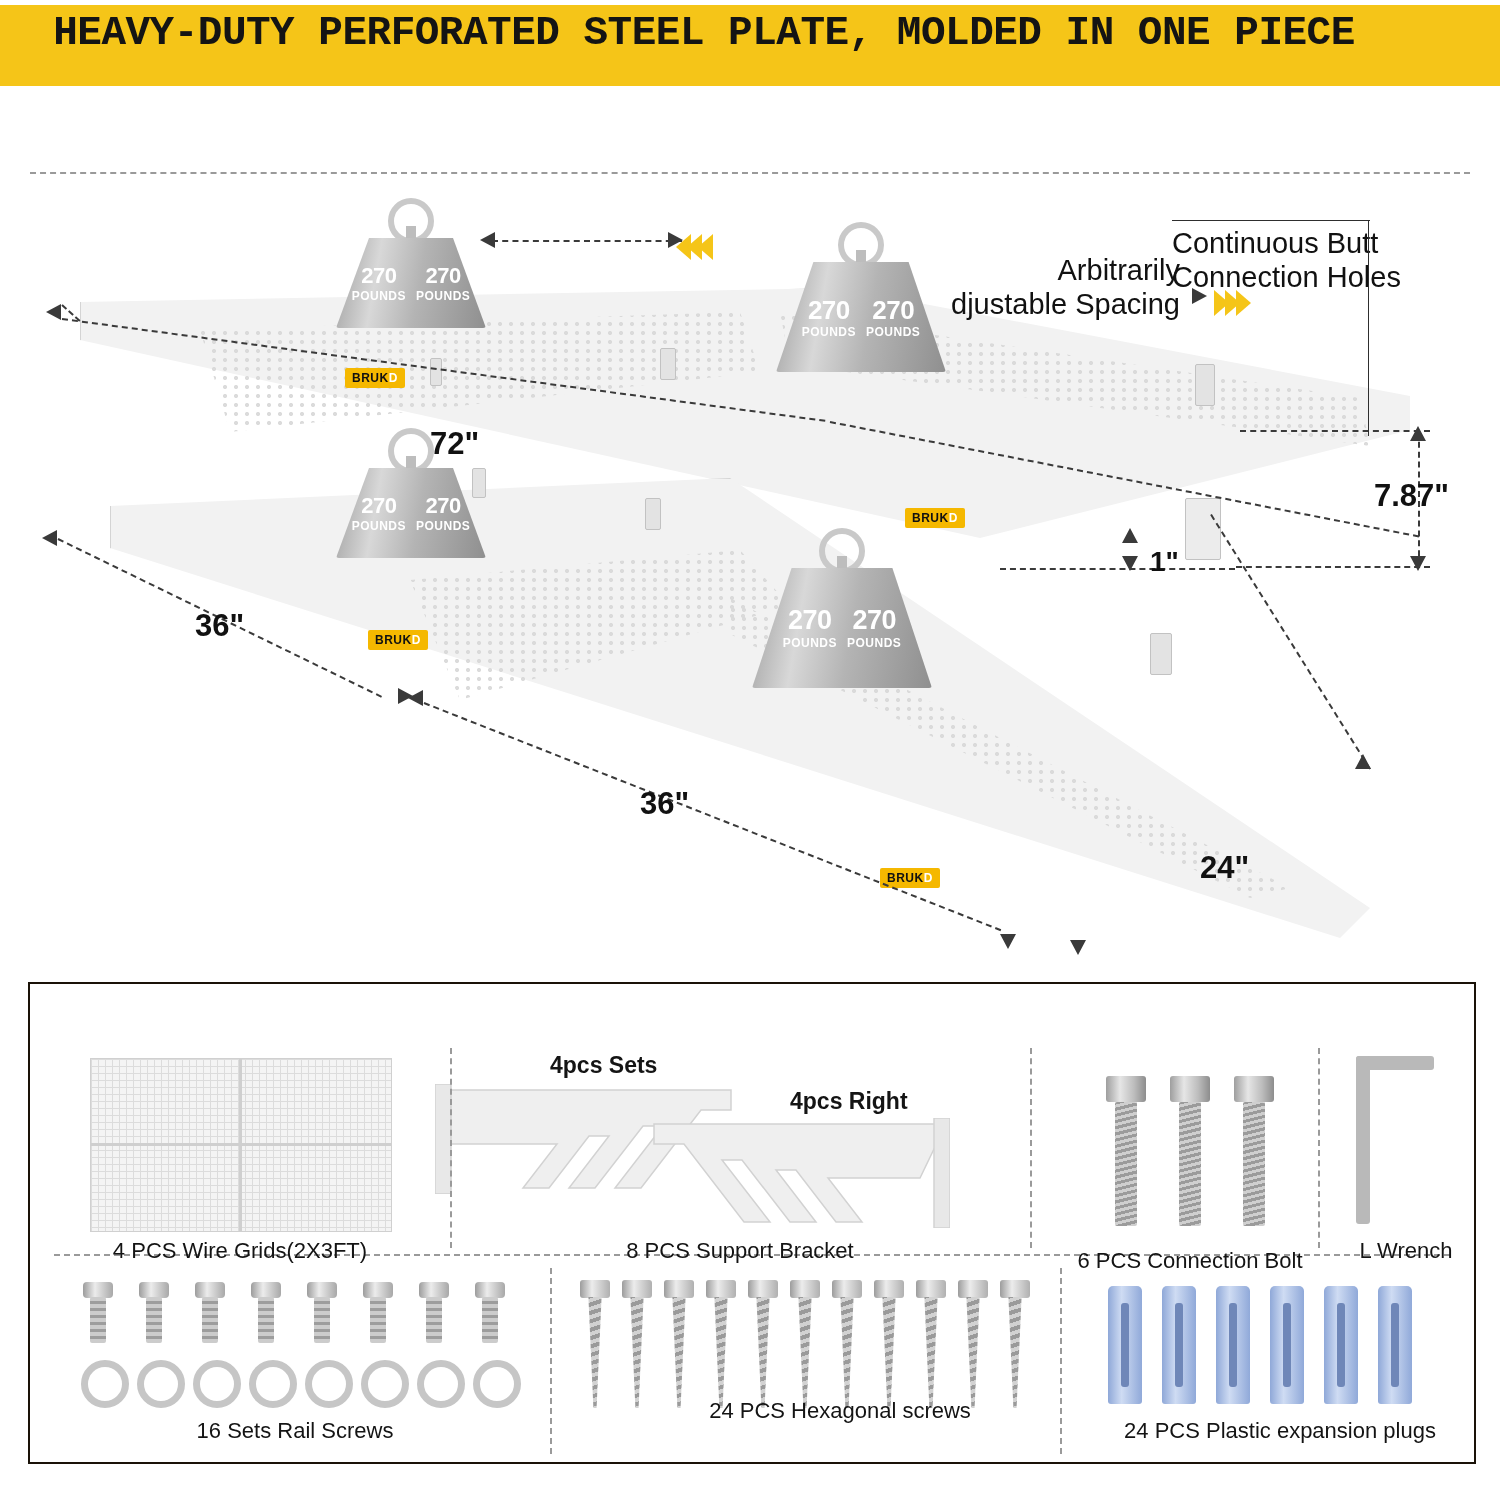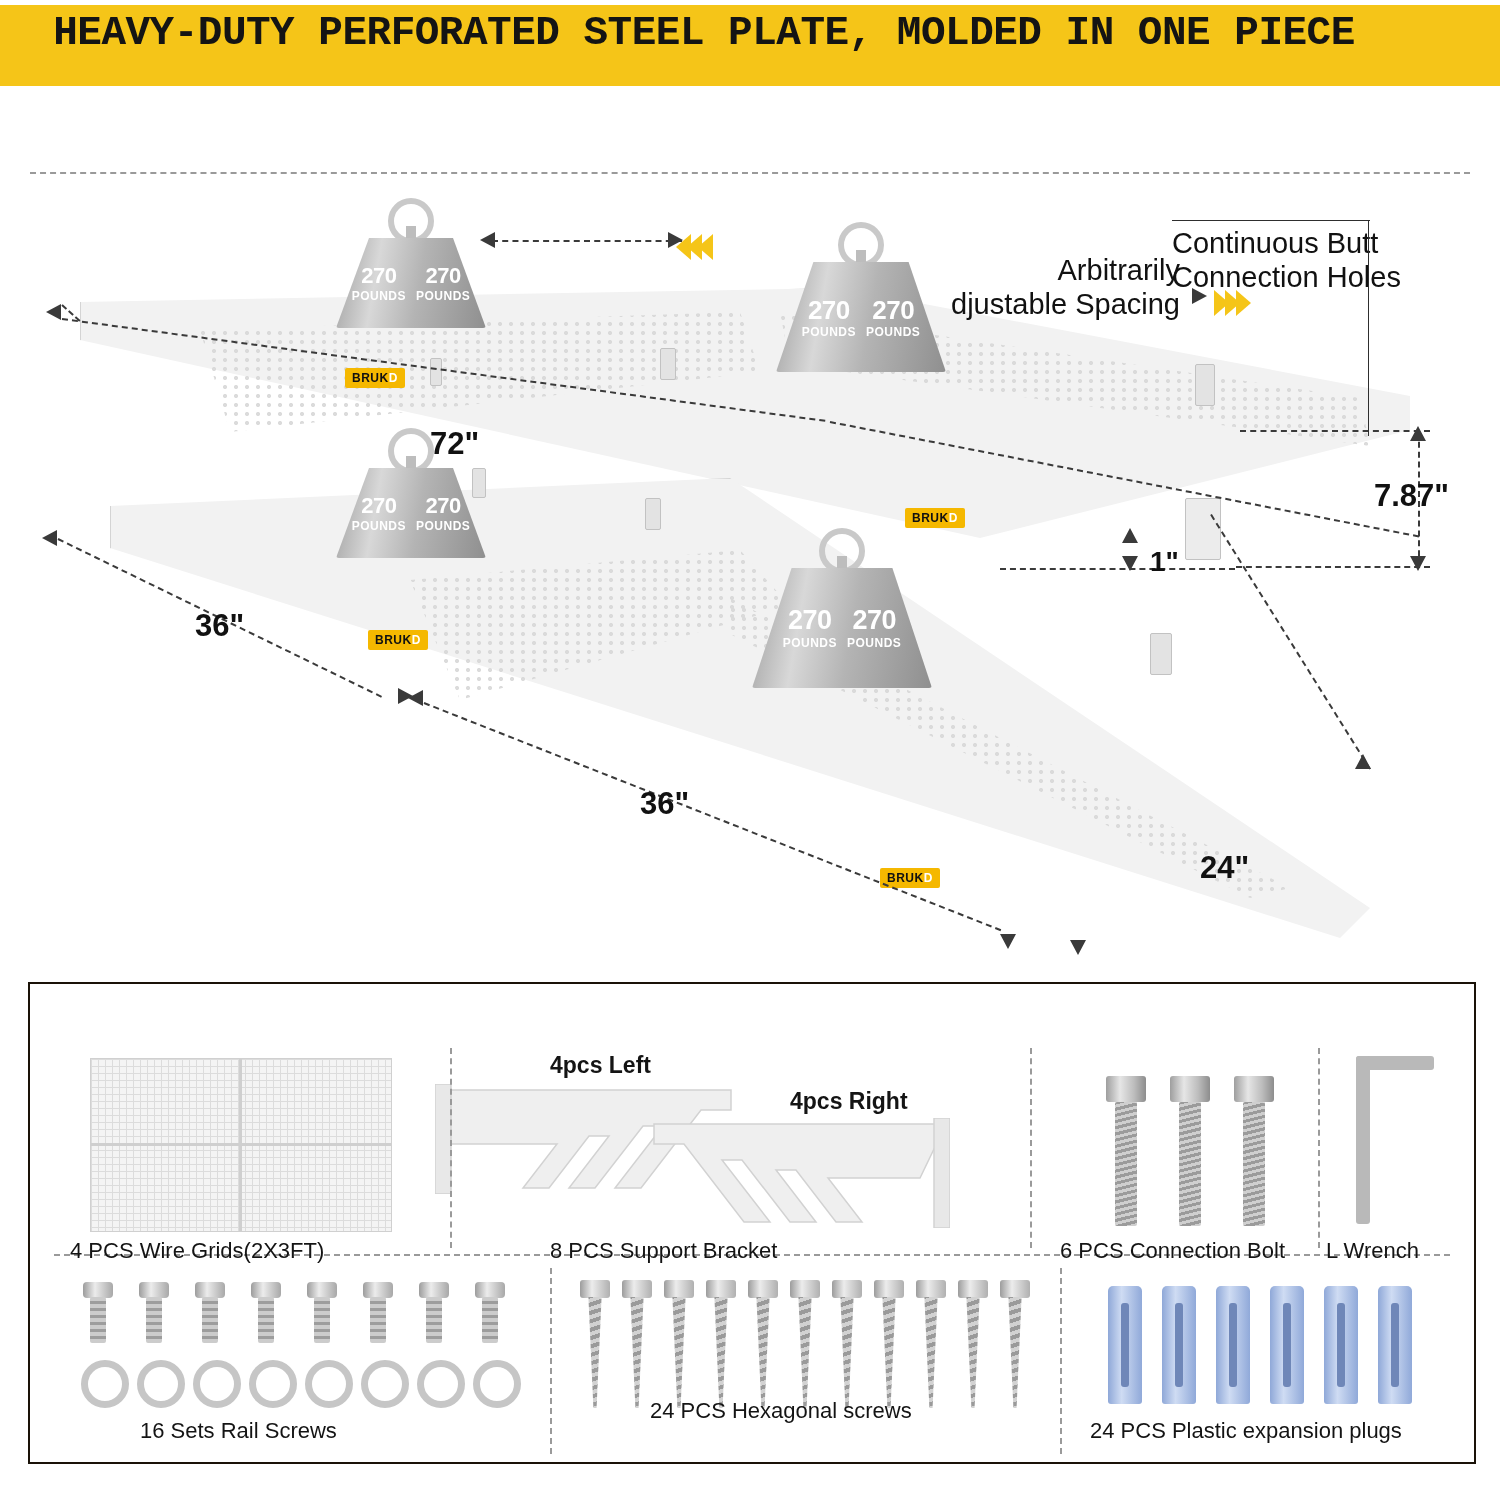--- a/index.html
+++ b/index.html
@@ -121,21 +121,21 @@
     border:2px solid #1a1208;background:#fff;
   }
   .set-head{
     position:absolute;left:0;top:0;width:100%;height:58px;background:#241a0e;
     color:#f5c518;font-size:35px;font-weight:bold;letter-spacing:1px;
     display:flex;align-items:center;justify-content:center;
   }
   .set-body{position:absolute;left:0;top:58px;width:100%;height:420px;}
   .set-divider{position:absolute;left:24px;width:1396px;border-top:2px dashed #9a9a9a;height:0;}
   .set-vline{position:absolute;border-left:2px dashed #9a9a9a;width:0;}
-  .cap{position:absolute;font-size:22px;color:#141414;}
+  .cap{position:absolute;text-align:center;font-size:22px;color:#141414;}
 
   
   .grid-panel{
     position:absolute;background:#f4f4f4;border:1px solid #d0d0d0;
     background-image:
       linear-gradient(#dcdcdc 1px, rgba(0,0,0,0) 1px),
       linear-gradient(90deg,#dcdcdc 1px, rgba(0,0,0,0) 1px);
     background-size:7px 7px;
   }
   .grid-panel .hl{position:absolute;background:#cfcfcf;}
@@ -348,21 +348,21 @@
     <div class="set-body">
 
       <div class="set-divider" style="top:212px;"></div>
 
       <div class="grid-panel" style="left:60px;top:16px;width:300px;height:172px;">
         <div class="hl" style="left:0;top:84px;width:100%;height:3px;"></div>
         <div class="hl" style="left:148px;top:0;width:3px;height:100%;"></div>
       </div>
       <div class="cap" style="left:40px;top:196px;width:340px;">4 PCS Wire Grids(2X3FT)</div>
 
-      <div class="cap" style="left:520px;top:10px;width:220px;text-align:left;font-weight:bold;font-size:23px;">4pcs Left</div>
+      <div class="cap" style="left:520px;top:10px;width:220px;text-align:left;font-weight:bold;font-size:23px;">4pcs Sets</div>
       <div class="bracket" style="left:405px;top:42px;width:300px;height:110px;">
         <svg width="300" height="110" viewBox="0 0 300 110">
           <path d="M4 6 h292 v20 h-30 l-60 78 h-26 l48 -62 h-20 l-48 62 h-26 l40 -52 h-20 l-40 52 h-26 l34 -44 H4 Z" fill="#efefef" stroke="#d2d2d2" stroke-width="1.5"></path>
           <rect x="0" y="0" width="16" height="110" fill="#e8e8e8" stroke="#d2d2d2" stroke-width="1.5"></rect>
         </svg>
       </div>
       <div class="cap" style="left:760px;top:46px;width:220px;text-align:left;font-weight:bold;font-size:23px;">4pcs Right</div>
       <div class="bracket" style="left:620px;top:76px;width:300px;height:110px;">
         <svg width="300" height="110" viewBox="0 0 300 110">
           <path d="M296 6 H4 v20 h30 l60 78 h26 l-48 -62 h20 l48 62 h26 l-40 -52 h20 l40 52 h26 l-34 -44 h92 Z" fill="#efefef" stroke="#d2d2d2" stroke-width="1.5"></path>
@@ -376,21 +376,21 @@
           <div class="shank"></div>
         </div>
       <div class="bolt" style="left:1140px;top:34px;width:40px;height:150px;">
           <div class="head"></div>
           <div class="shank"></div>
         </div>
       <div class="bolt" style="left:1204px;top:34px;width:40px;height:150px;">
           <div class="head"></div>
           <div class="shank"></div>
         </div>
-      <div class="cap" style="left:1030px;top:196px;width:260px;">6 PCS Connection Bolt</div>
+      <div class="cap" style="left:1030px;top:206px;width:260px;">6 PCS Connection Bolt</div>
 
       <div class="lwrench" style="left:1300px;top:14px;width:110px;height:170px;">
         <div class="a" style="left:26px;top:0;width:78px;height:14px;"></div>
         <div class="b" style="left:26px;top:0;width:14px;height:168px;"></div>
       </div>
       <div class="cap" style="left:1296px;top:196px;width:160px;">L Wrench</div>
 
       <div class="railscrew" style="left:46px;top:240px;width:44px;height:64px;">
           <div class="head"></div>
           <div class="shank"></div>

